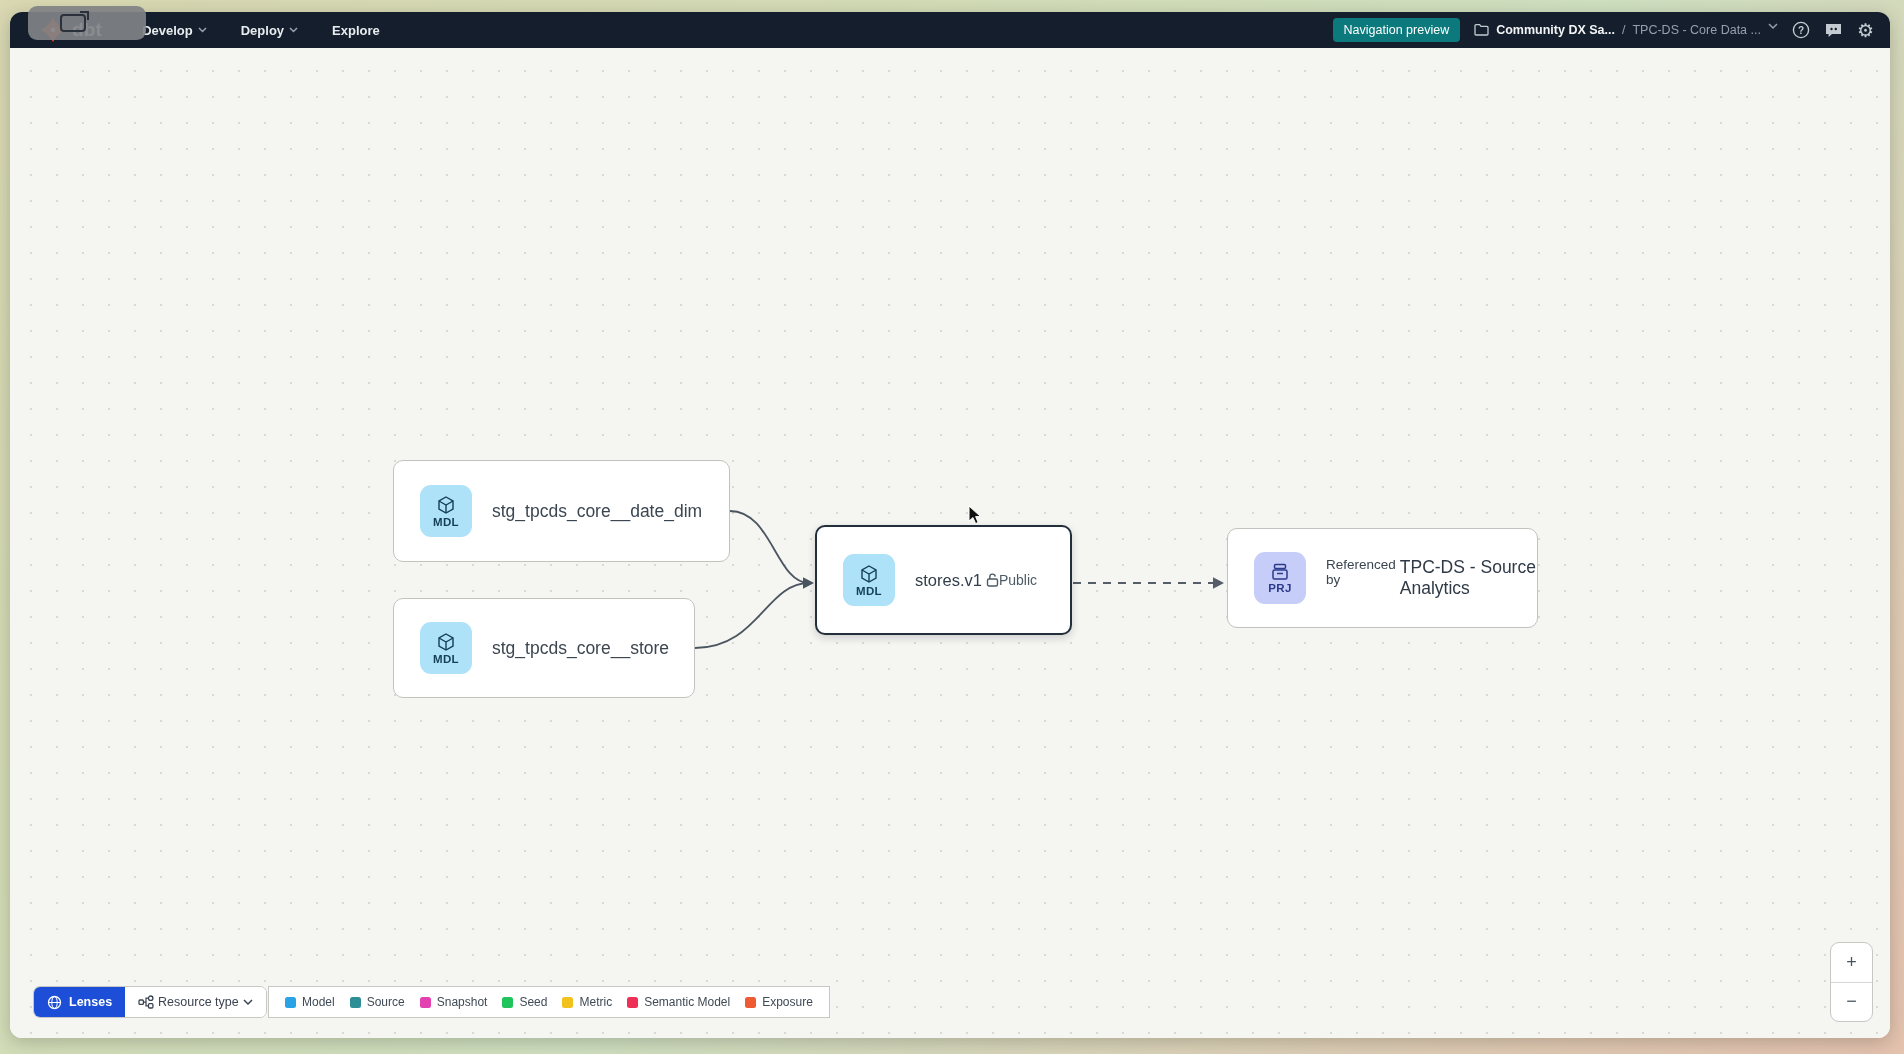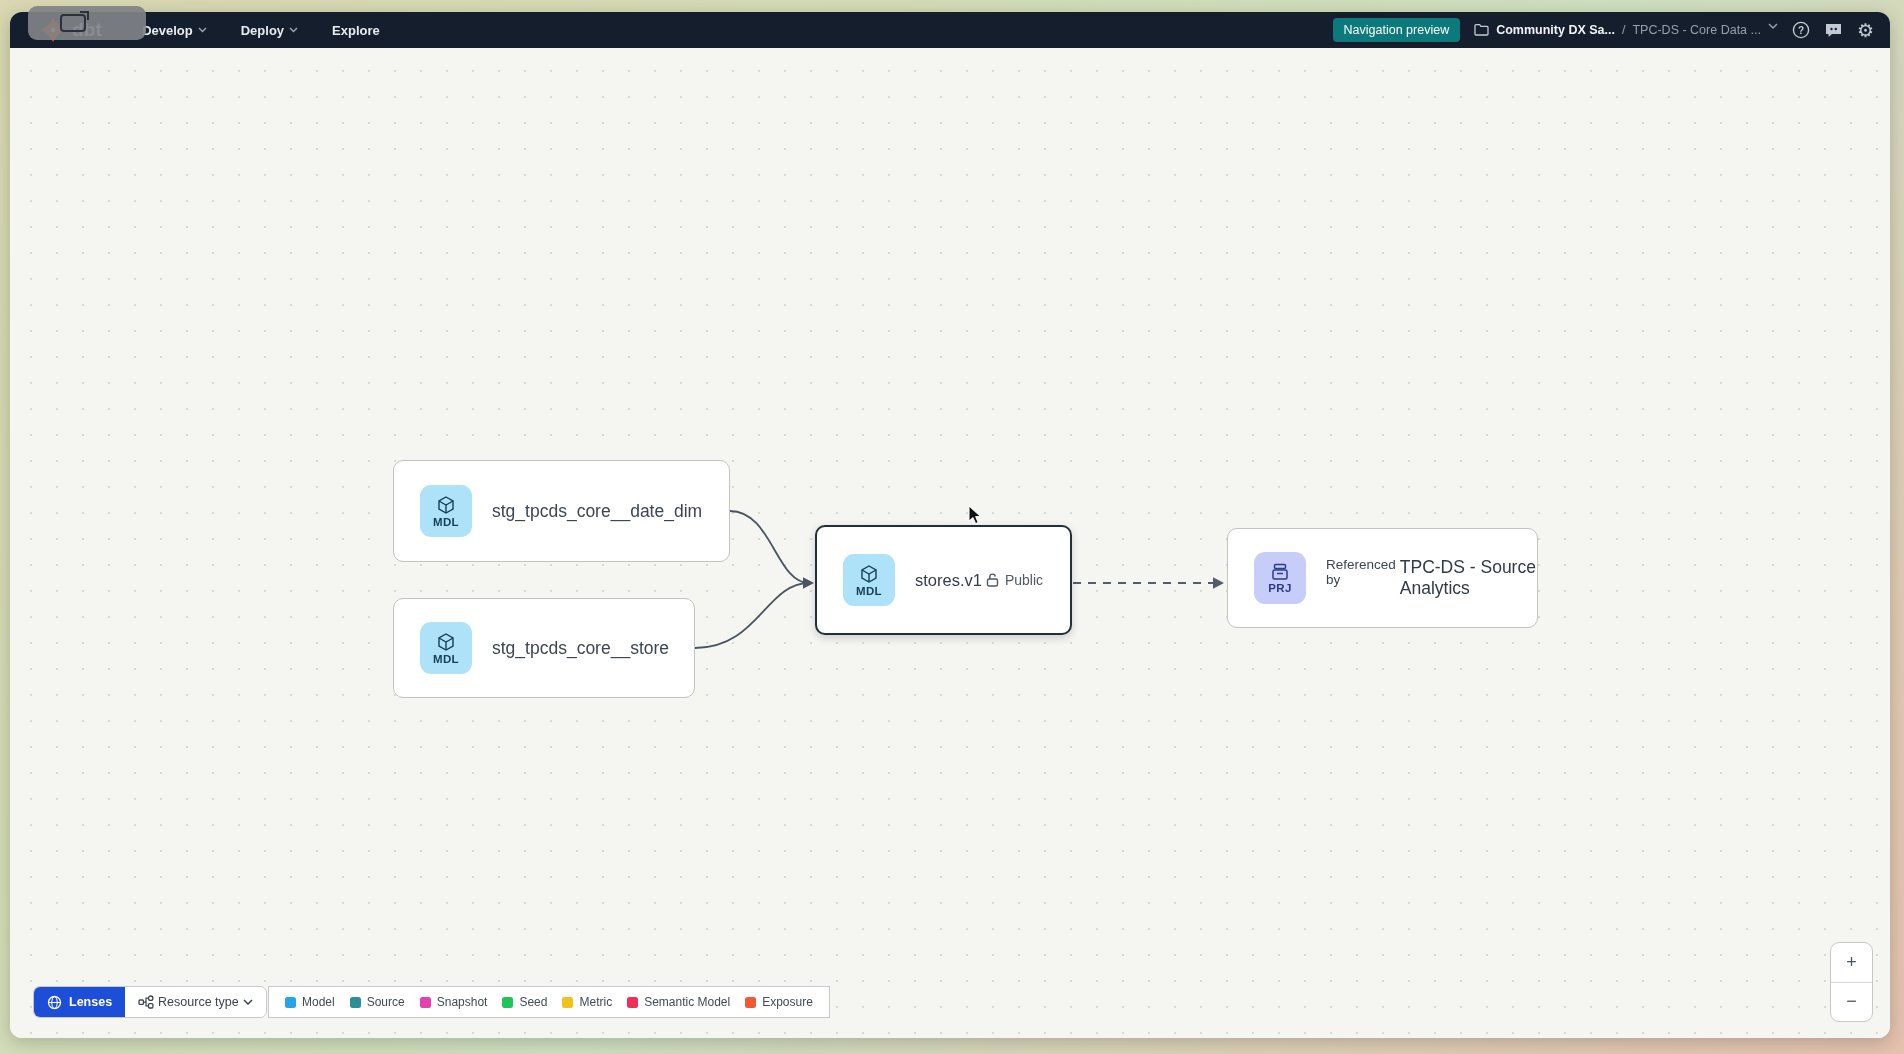--- a/index.html
+++ b/index.html
@@ -63,21 +63,21 @@
     padding-left:26px; cursor:pointer; z-index:2; }
   .node.selected { border:2px solid #222e3a; box-shadow:0 3px 8px rgba(20,30,40,.18); }
   .badge { width:52px; height:52px; border-radius:11px; display:flex; flex-direction:column;
     align-items:center; justify-content:center; gap:1px; flex-shrink:0; }
   .badge-mdl { background:#ade2f9; color:#153f57; }
   .badge-prj { background:#c6cdf8; color:#2c3a8c; }
   .badge .tag { font-size:11.5px; font-weight:bold; letter-spacing:.3px; }
   .node-label { font-size:17.5px; color:#3c4651; }
   .node-title { font-size:16.5px; color:#333e4b; }
   .node-col { display:flex; flex-direction:row; gap:4px; }
-  .access-row { display:flex; align-items:center; gap:6px; font-size:14px; color:#4e5a66; }
+  .access-row { display:flex; align-items:center; font-size:14px; color:#4e5a66; }
   .kicker { font-size:13.5px; color:#3b4550; }
   .proj-title { font-size:17.5px; color:#2f3a46; }
 
   #node-date-dim { left:383px; top:448px; width:337px; height:102px; }
   #node-store    { left:383px; top:586px; width:302px; height:100px; }
   #node-stores-v1{ left:805px; top:513px; width:257px; height:110px; }
   #node-project  { left:1217px; top:516px; width:311px; height:100px; }
 
   .cursor { position:absolute; left:958px; top:493px; z-index:6; pointer-events:none; }
 

